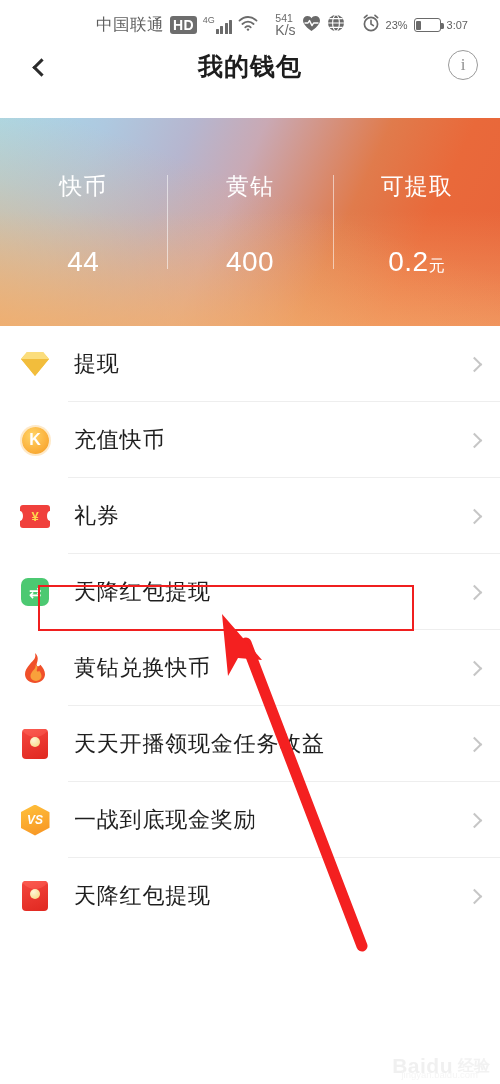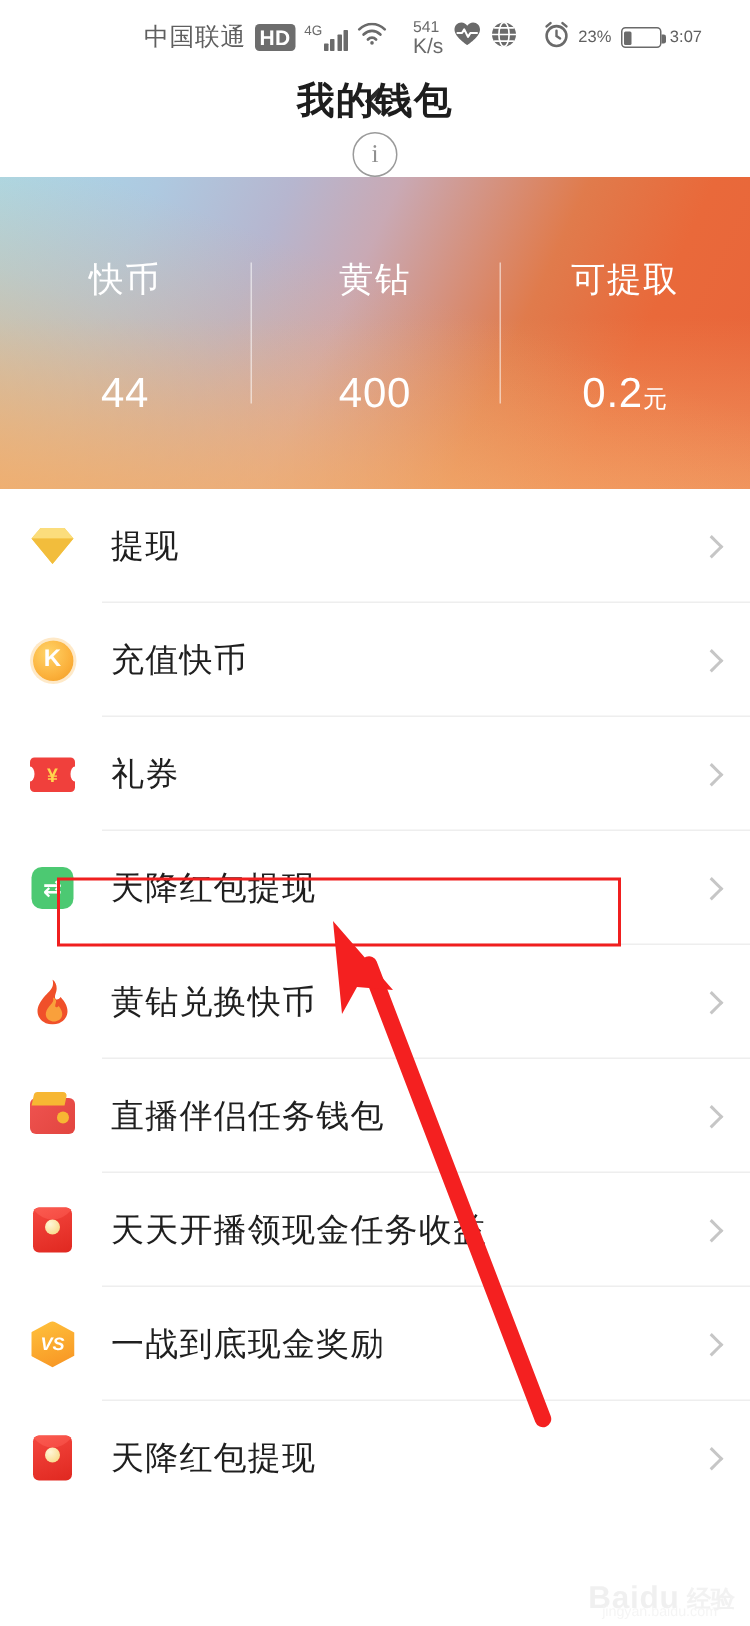--- a/index.html
+++ b/index.html
@@ -46,22 +46,22 @@
   }
   .battery::after{
     content:""; position:absolute; right:-4px; top:4px;
     width:2.5px;height:6px;background:#6a6a6a;border-radius:0 1.5px 1.5px 0;
   }
   .battery .lvl{ height:100%; width:23%; background:#6a6a6a; border-radius:1px; }
   .pct,.clock{ font-size:11px; color:#5f5f5f; }
 
   
   .header{
-    height:68px; display:flex; align-items:center; justify-content:space-between;
-    padding:0 22px; background:#ffffff; position:relative;flex-direction:column;
+    height:68px; display:flex; align-items:flex-start; justify-content:space-between;
+    padding:0 22px; background:#ffffff; position:relative;
   }
   .back-btn{
     width:34px;height:34px;display:flex;align-items:center;justify-content:center;
     cursor:pointer;
   }
   .chev-back{
     width:13px;height:13px;border-left:3px solid #2b2b2b;border-bottom:3px solid #2b2b2b;
     transform:rotate(45deg); display:block; margin-left:4px;
   }
   .page-title{
@@ -352,27 +352,20 @@
     <span class="row-icon">
       <svg class="ic-flame" viewBox="0 0 26 30">
         <path d="M13 0c1.5 5.5-2 7.5-4.8 10.7C4.6 14.8 3 18 3 21.2 3 26.1 7.5 30 13 30s10-3.9 10-8.8c0-3.6-2-6.5-4.6-9.5-1.4 1.8-2.6 2-3.3 1.3-1-1-.2-3 .4-5C16.2 5.2 15.6 2 13 0z" fill="#f0502a"></path>
         <path d="M13.3 12c.9 3-1.3 4.3-2.8 6.3-1.2 1.6-2 3.2-2 4.8 0 2.8 2.5 4.9 5.5 4.9s5.5-2.1 5.5-4.9c0-2-1-3.6-2.4-5.4-.8 1-1.6 1-2 .6-.6-.6-.2-1.8.2-3 .3-1.1 0-2.6-2-3.3z" fill="#f9a03b"></path>
       </svg>
     </span>
     <span class="row-label">黄钻兑换快币</span>
     <span class="chev"></span>
   </div>
 
-  <div class="row">
-    <span class="row-icon">
-      <span class="ic-wallet"></span>
-    </span>
-    <span class="row-label">直播伴侣任务钱包</span>
-    <span class="chev"></span>
-  </div>
 
   <div class="row">
     <span class="row-icon">
       <span class="ic-envelope"></span>
     </span>
     <span class="row-label">天天开播领现金任务收益</span>
     <span class="chev"></span>
   </div>
 
   <div class="row">

